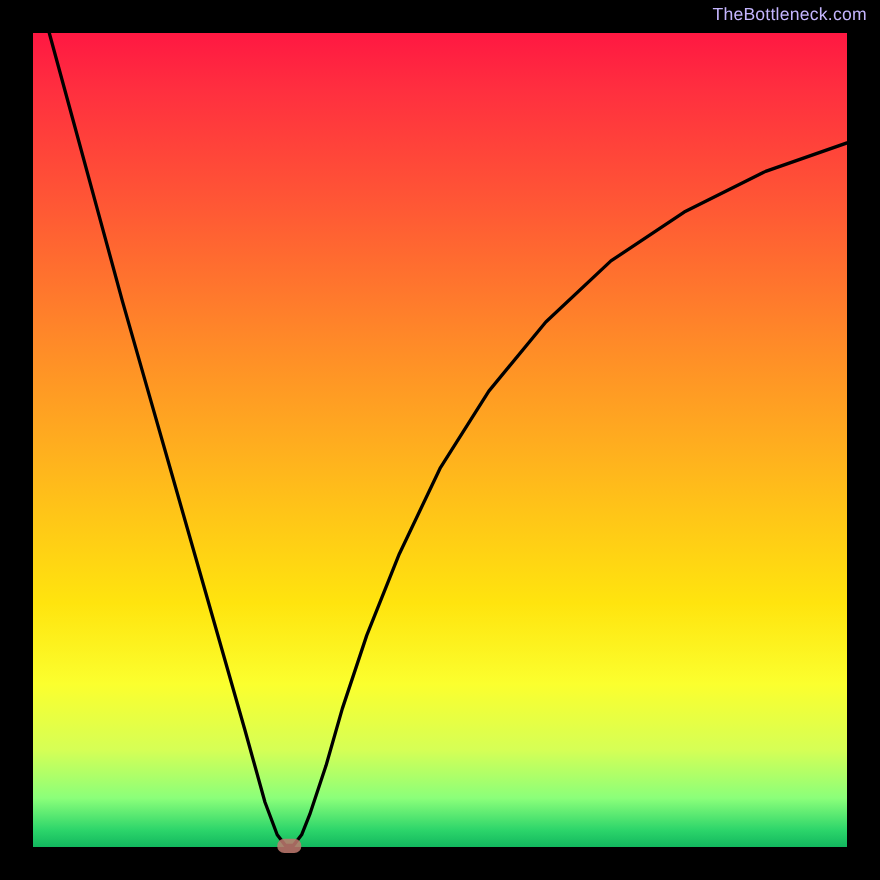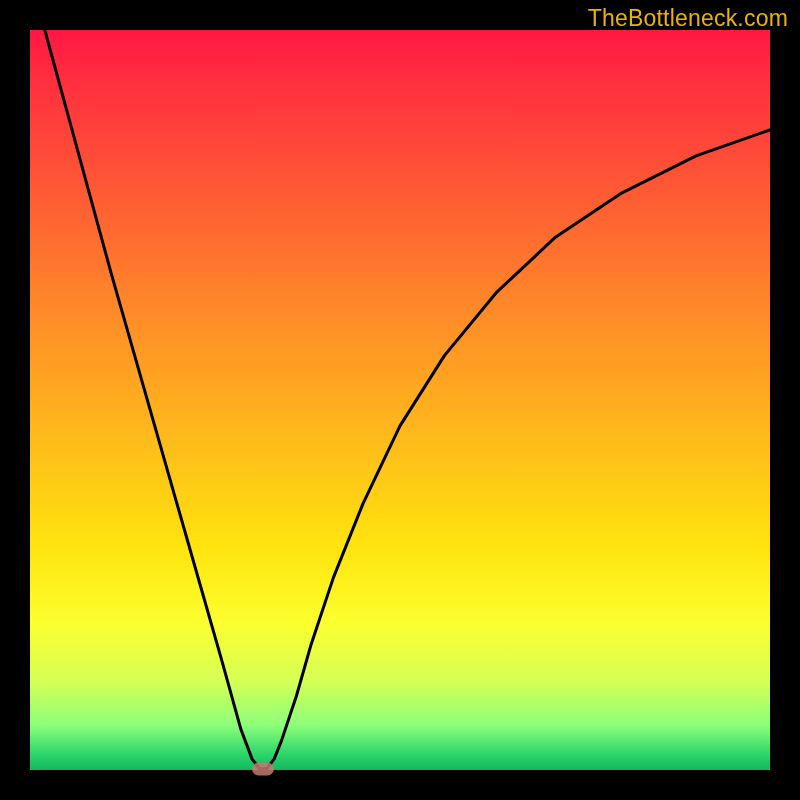--- a/index.html
+++ b/index.html
@@ -53,22 +53,22 @@
     height: 13px;
     border-radius: 7px;
     background: #c17a70;
     opacity: 0.85;
     transform: translate(-50%, -50%);
   }
   .watermark {
     position: absolute;
     top: 5px;
     right: 12px;
-    color: #eab308;
-    font-size: 23px;
+    color: #c4b5fd;
+    font-size: 16px;
     letter-spacing: 0.2px;
     font-weight: 500;
     user-select: none;
     text-align: right;
   }
 </style>
 </head>
 <body>
 
 <div class="frame">

